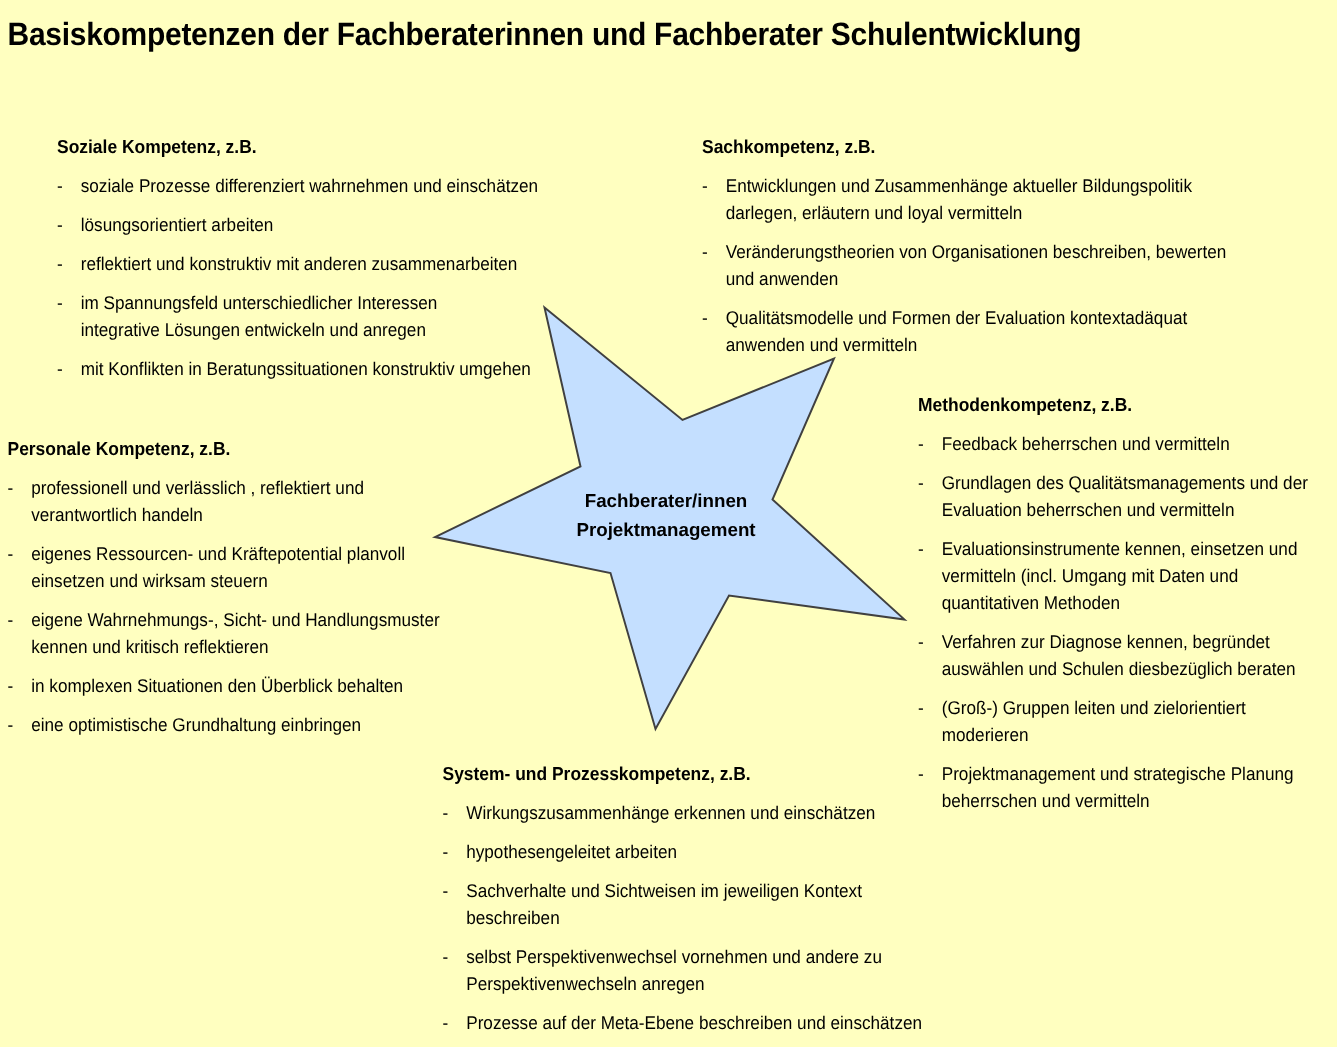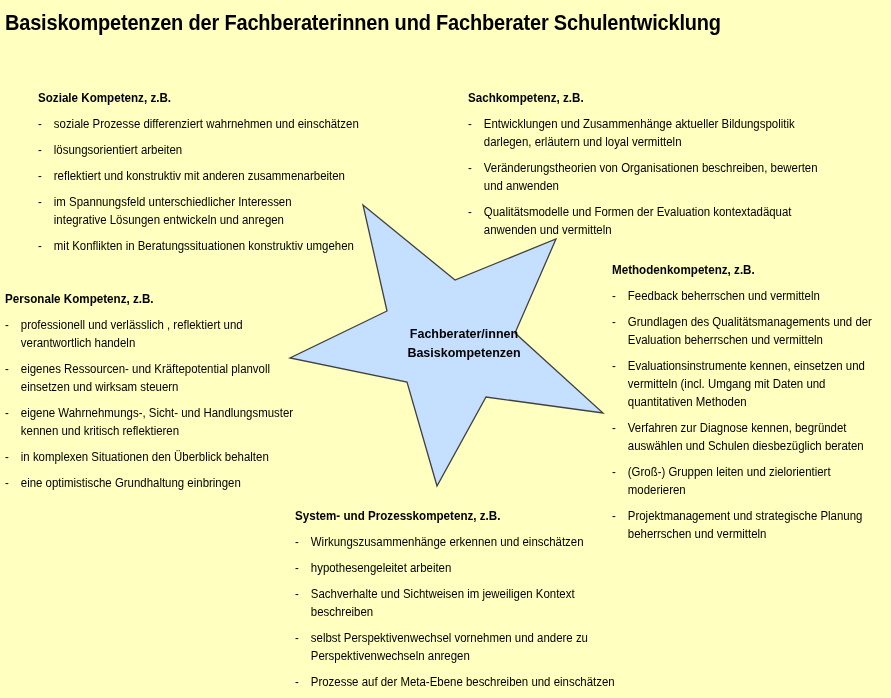--- a/index.html
+++ b/index.html
@@ -28,21 +28,21 @@
     }
     svg.star {
       position: absolute;
       left: 0;
       top: 0;
       width: 891px;
       height: 698px;
     }
     .star-label {
       position: absolute;
-      left: 390px;
+      left: 370px;
       top: 325px;
       width: 148px;
       text-align: center;
       font-size: 12.5px;
       font-weight: bold;
       line-height: 19px;
     }
     .block {
       position: absolute;
       font-size: 12.3px;
@@ -83,21 +83,21 @@
 <body>
 
 <div class="title">Basiskompetenzen der Fachberaterinnen und Fachberater Schulentwicklung</div>
 
 <svg class="star" viewBox="0 0 891 698">
   <polygon points="363,205 455,280 556,239 515,333 603,413 486,397 437,486 407,382 290,358 387,311" fill="#c4dfff" stroke="#404040" stroke-width="1.3" stroke-linejoin="miter"></polygon>
 </svg>
 
 <div class="star-label">
   <div>Fachberater/innen</div>
-  <div>Basiskompetenzen</div>
+  <div>Projektmanagement</div>
 </div>
 
 <div class="block" id="b-soziale">
   <h3>Soziale Kompetenz, z.B.</h3>
   <ul>
     <li>soziale Prozesse differenziert wahrnehmen und einschätzen</li>
     <li>lösungsorientiert arbeiten</li>
     <li>reflektiert und konstruktiv mit anderen zusammenarbeiten</li>
     <li style="width:300px">im Spannungsfeld unterschiedlicher Interessen integrative Lösungen entwickeln und anregen</li>
     <li>mit Konflikten in Beratungssituationen konstruktiv umgehen</li>

